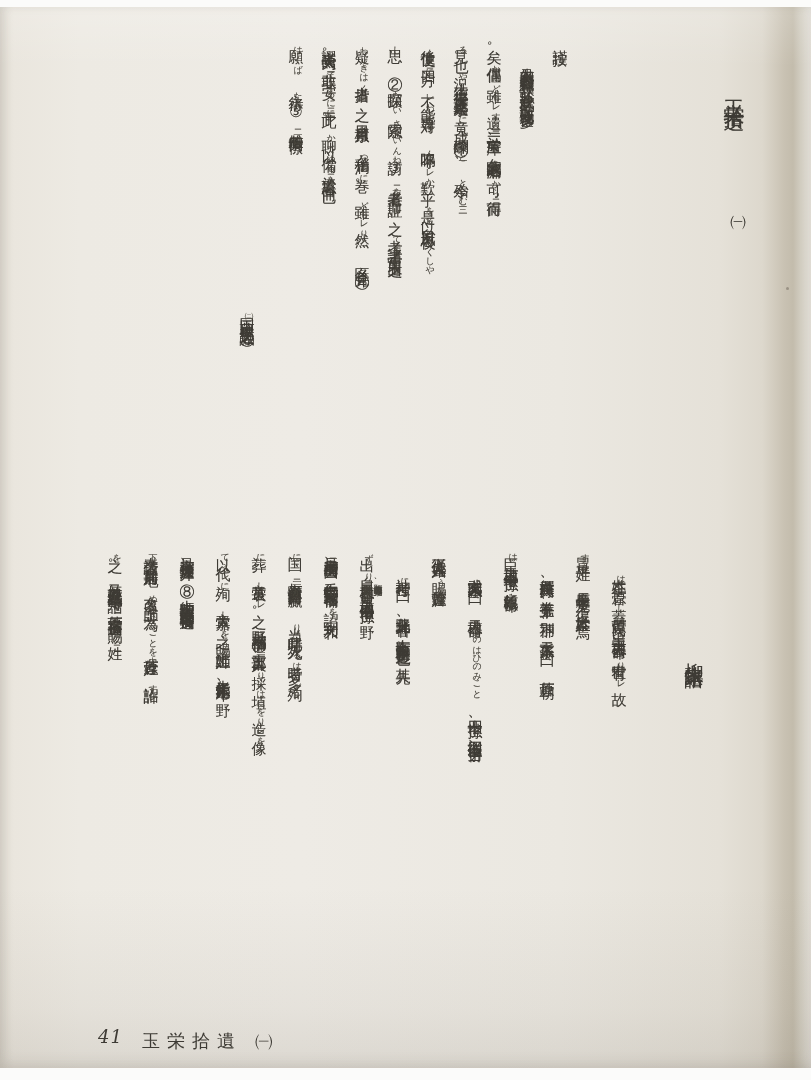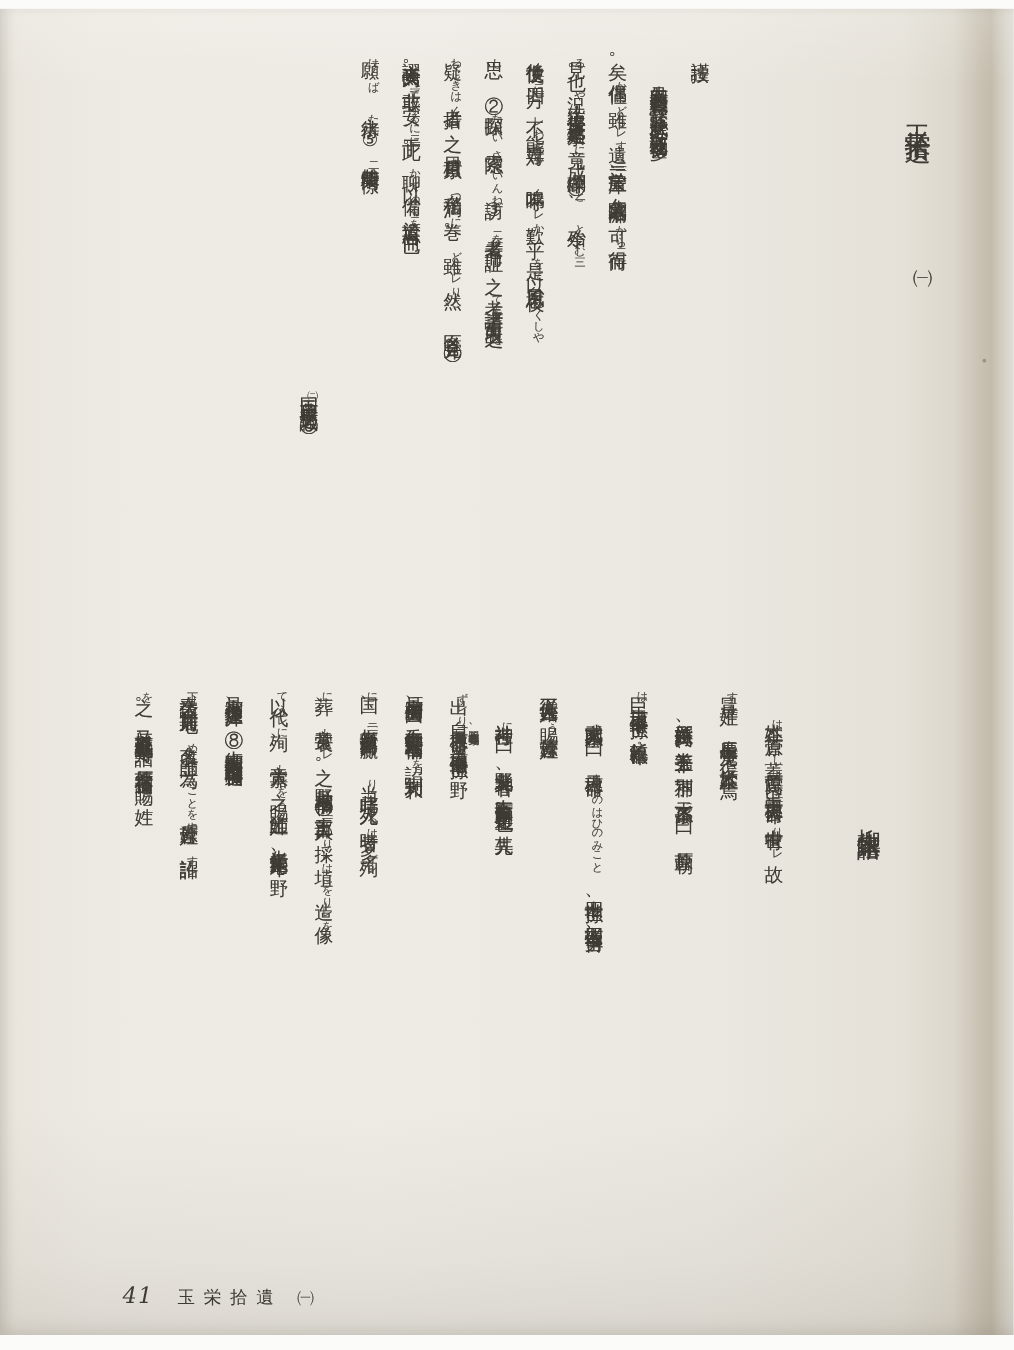--- a/index.html
+++ b/index.html
@@ -47,21 +47,21 @@
   .footer{
     position:absolute;left:0;top:1022px;width:811px;height:34px;
     color:#3e3b35;
   }
   .page-num{
     position:absolute;left:98px;top:4px;
     font-style:italic;font-size:18px;letter-spacing:1px;
   }
   .running-title{
     position:absolute;left:142px;top:7px;
-    font-size:14px;letter-spacing:7px;
+    font-size:18px;letter-spacing:7px;
   }
 </style>
 </head>
 <body>
 
 <div class="photo"></div>
 <div class="speck"></div>
 
 <div class="vcol title-col" style="left:721px;top:83px;">玉栄拾遺</div>
 <div class="vcol title-part" style="left:725px;top:204px;">㈠</div>

